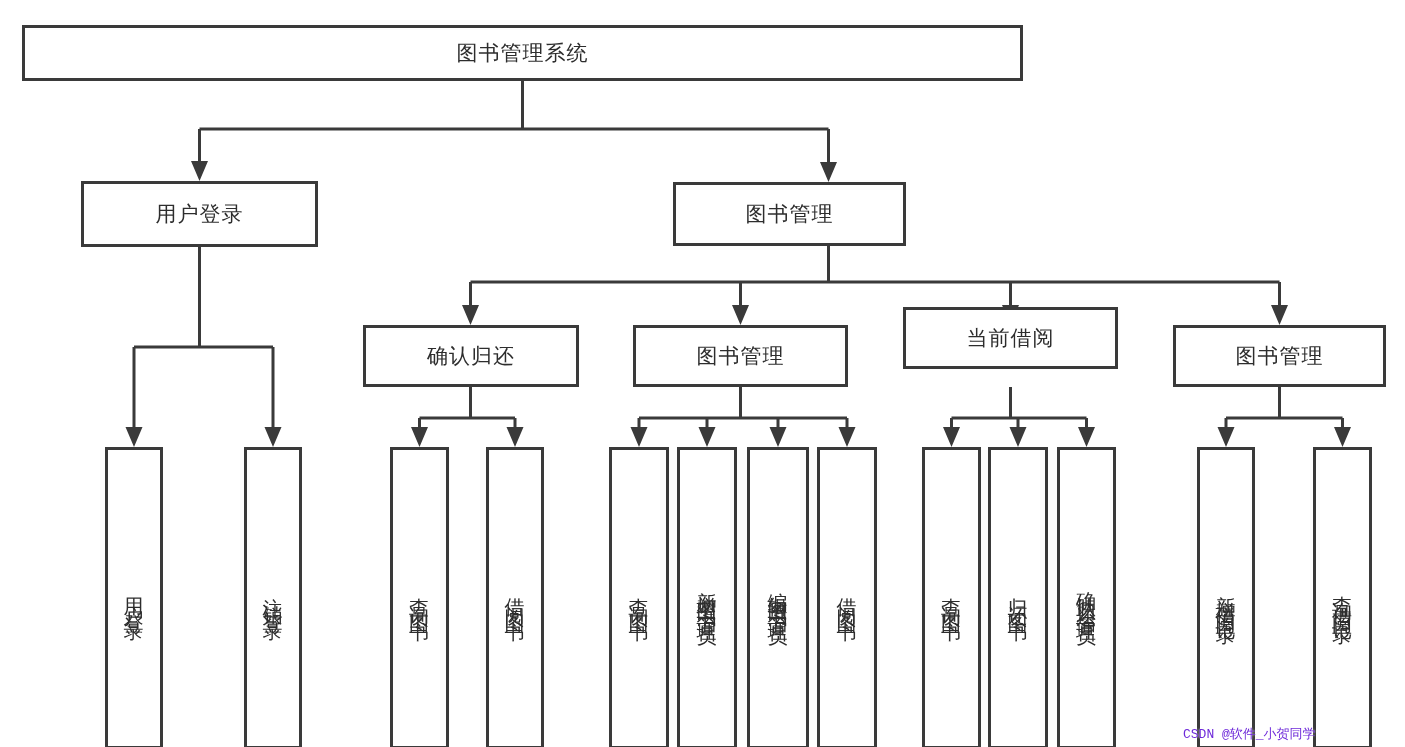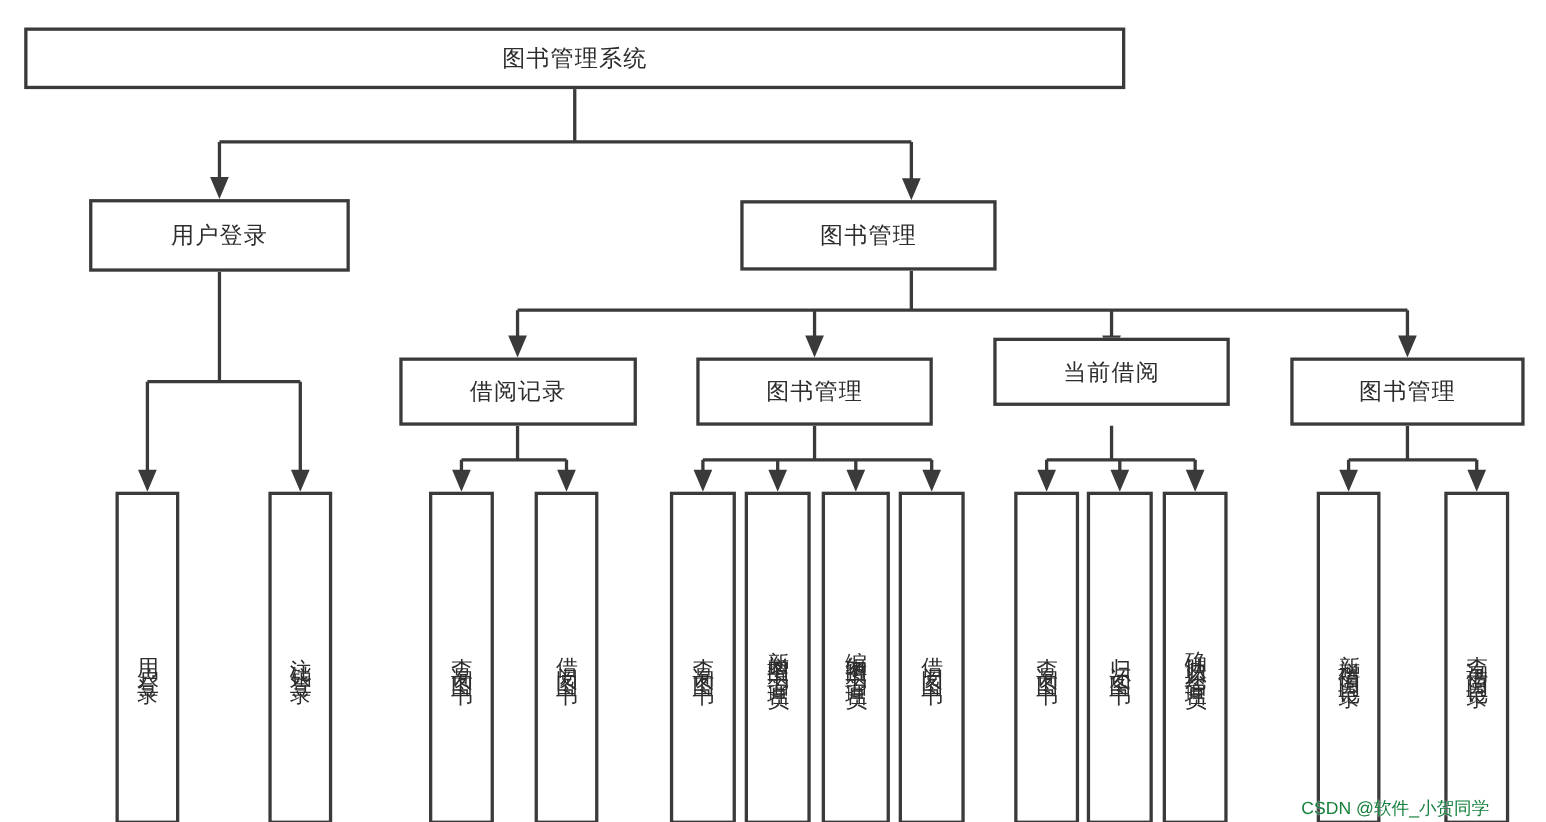--- a/index.html
+++ b/index.html
@@ -43,24 +43,25 @@
     text-orientation: mixed;
     font-size: 20px;
     letter-spacing: 8px;
     line-height: 1;
   }
   .watermark {
     position: absolute;
     left: 1183px;
     top: 713px;
     width: 215px;
-    font-size: 16px;
-    color: #15803d;
+    font-size: 13px;
+    color: #6d28d9;
     white-space: nowrap;
     text-shadow: 0 0 2px #ffffff;
+    font-family: Liberation Mono, monospace;
   }
 </style>
 </head>
 <body>
 
 <div class="canvas">
 
   <svg class="connectors" width="1405" height="747" viewBox="0 0 1405 747" xmlns="http://www.w3.org/2000/svg">
     <path fill="none" stroke="#3a3a3a" stroke-width="3" d="M522.5 69 V117 M199.5 117 H828.5 M199.5 117 V151 M828.5 117 V152
          M199.5 235 V335 M134 335 H273 M134 335 V417 M273 335 V417
@@ -79,21 +80,21 @@
          M951.5 435 l-8.5 -20 h17 z  M1018 435 l-8.5 -20 h17 z
          M1086.5 435 l-8.5 -20 h17 z M1226 435 l-8.5 -20 h17 z
          M1342.5 435 l-8.5 -20 h17 z"></path>
   </svg>
 
   <div class="node h" style="left:22px;top:13px;width:1001px;height:56px">图书管理系统</div>
 
   <div class="node h" style="left:81px;top:169px;width:237px;height:66px">用户登录</div>
   <div class="node h" style="left:673px;top:170px;width:233px;height:64px">图书管理</div>
 
-  <div class="node h" style="left:363px;top:313px;width:216px;height:62px">借阅记录</div>
+  <div class="node h" style="left:363px;top:313px;width:216px;height:62px">确认归还</div>
   <div class="node h" style="left:633px;top:313px;width:215px;height:62px">图书管理</div>
   <div class="node h" style="left:903px;top:295px;width:215px;height:62px">当前借阅</div>
   <div class="node h" style="left:1173px;top:313px;width:213px;height:62px">图书管理</div>
 
   <div class="node v" style="left:105px;top:435px;width:58px;height:302px">用户登录</div>
   <div class="node v" style="left:244px;top:435px;width:58px;height:302px">注销登录</div>
 
   <div class="node v" style="left:390px;top:435px;width:59px;height:302px">查询图书</div>
   <div class="node v" style="left:486px;top:435px;width:58px;height:302px">借阅图书</div>
 

